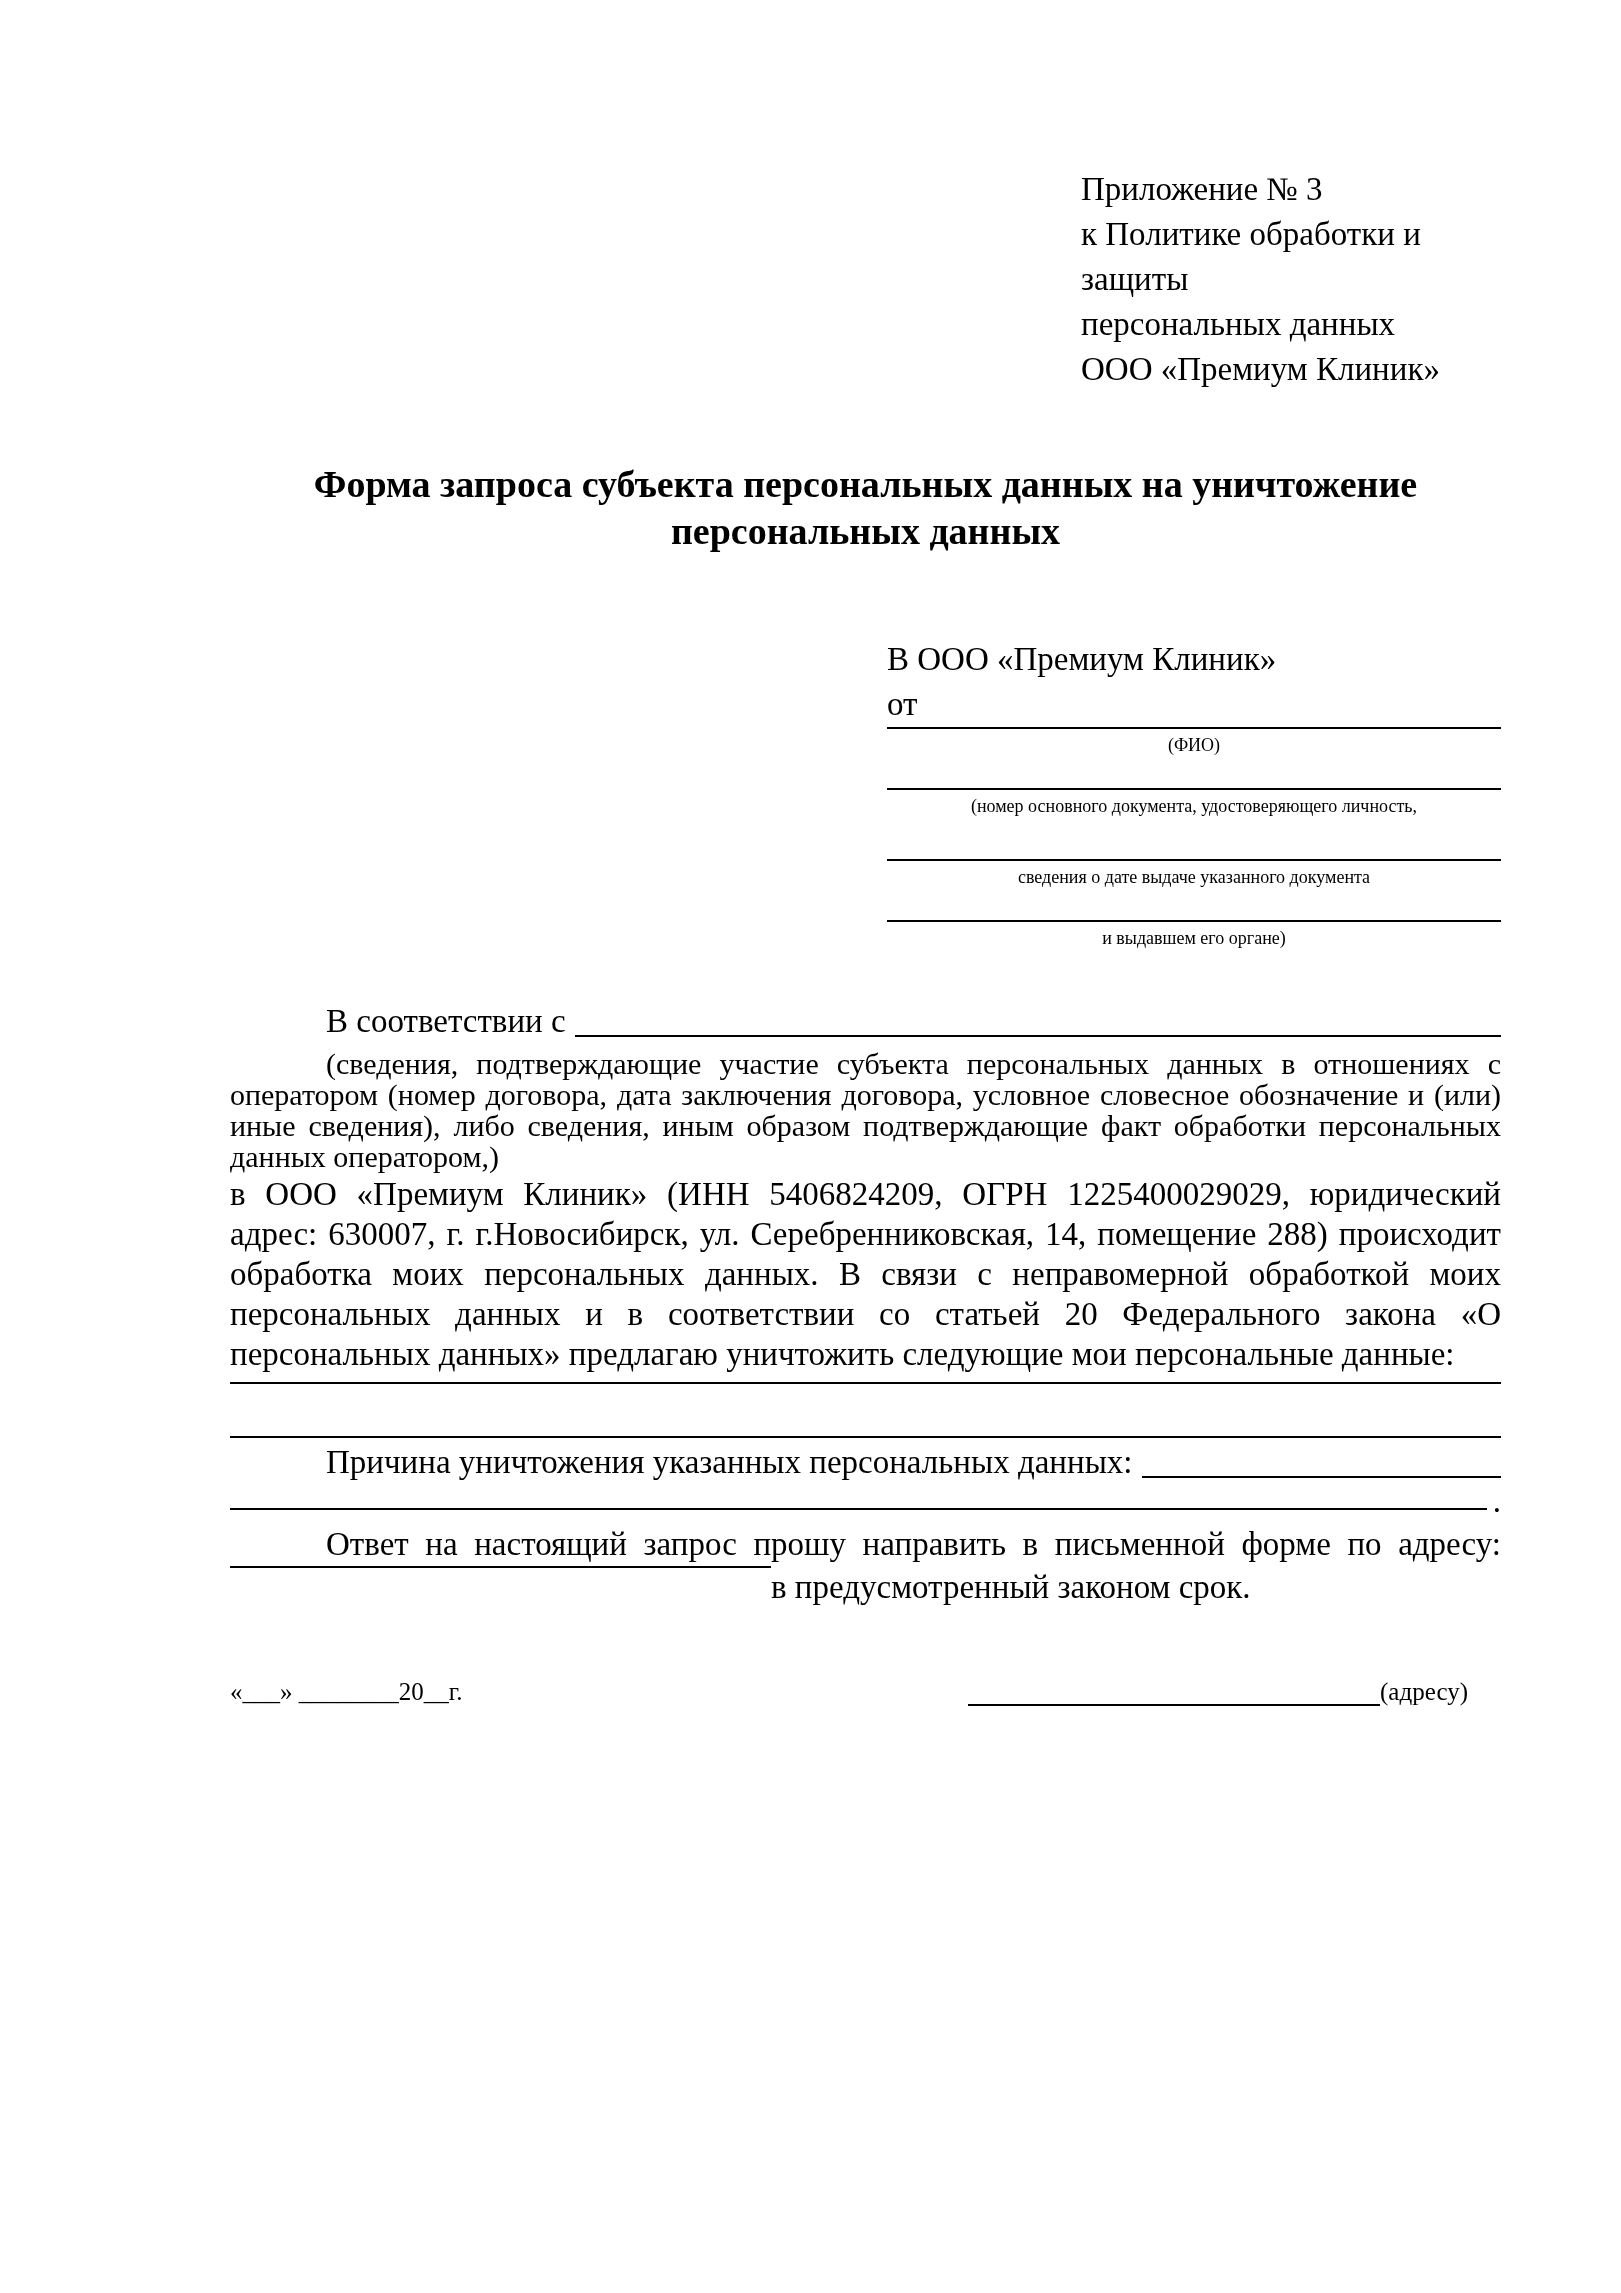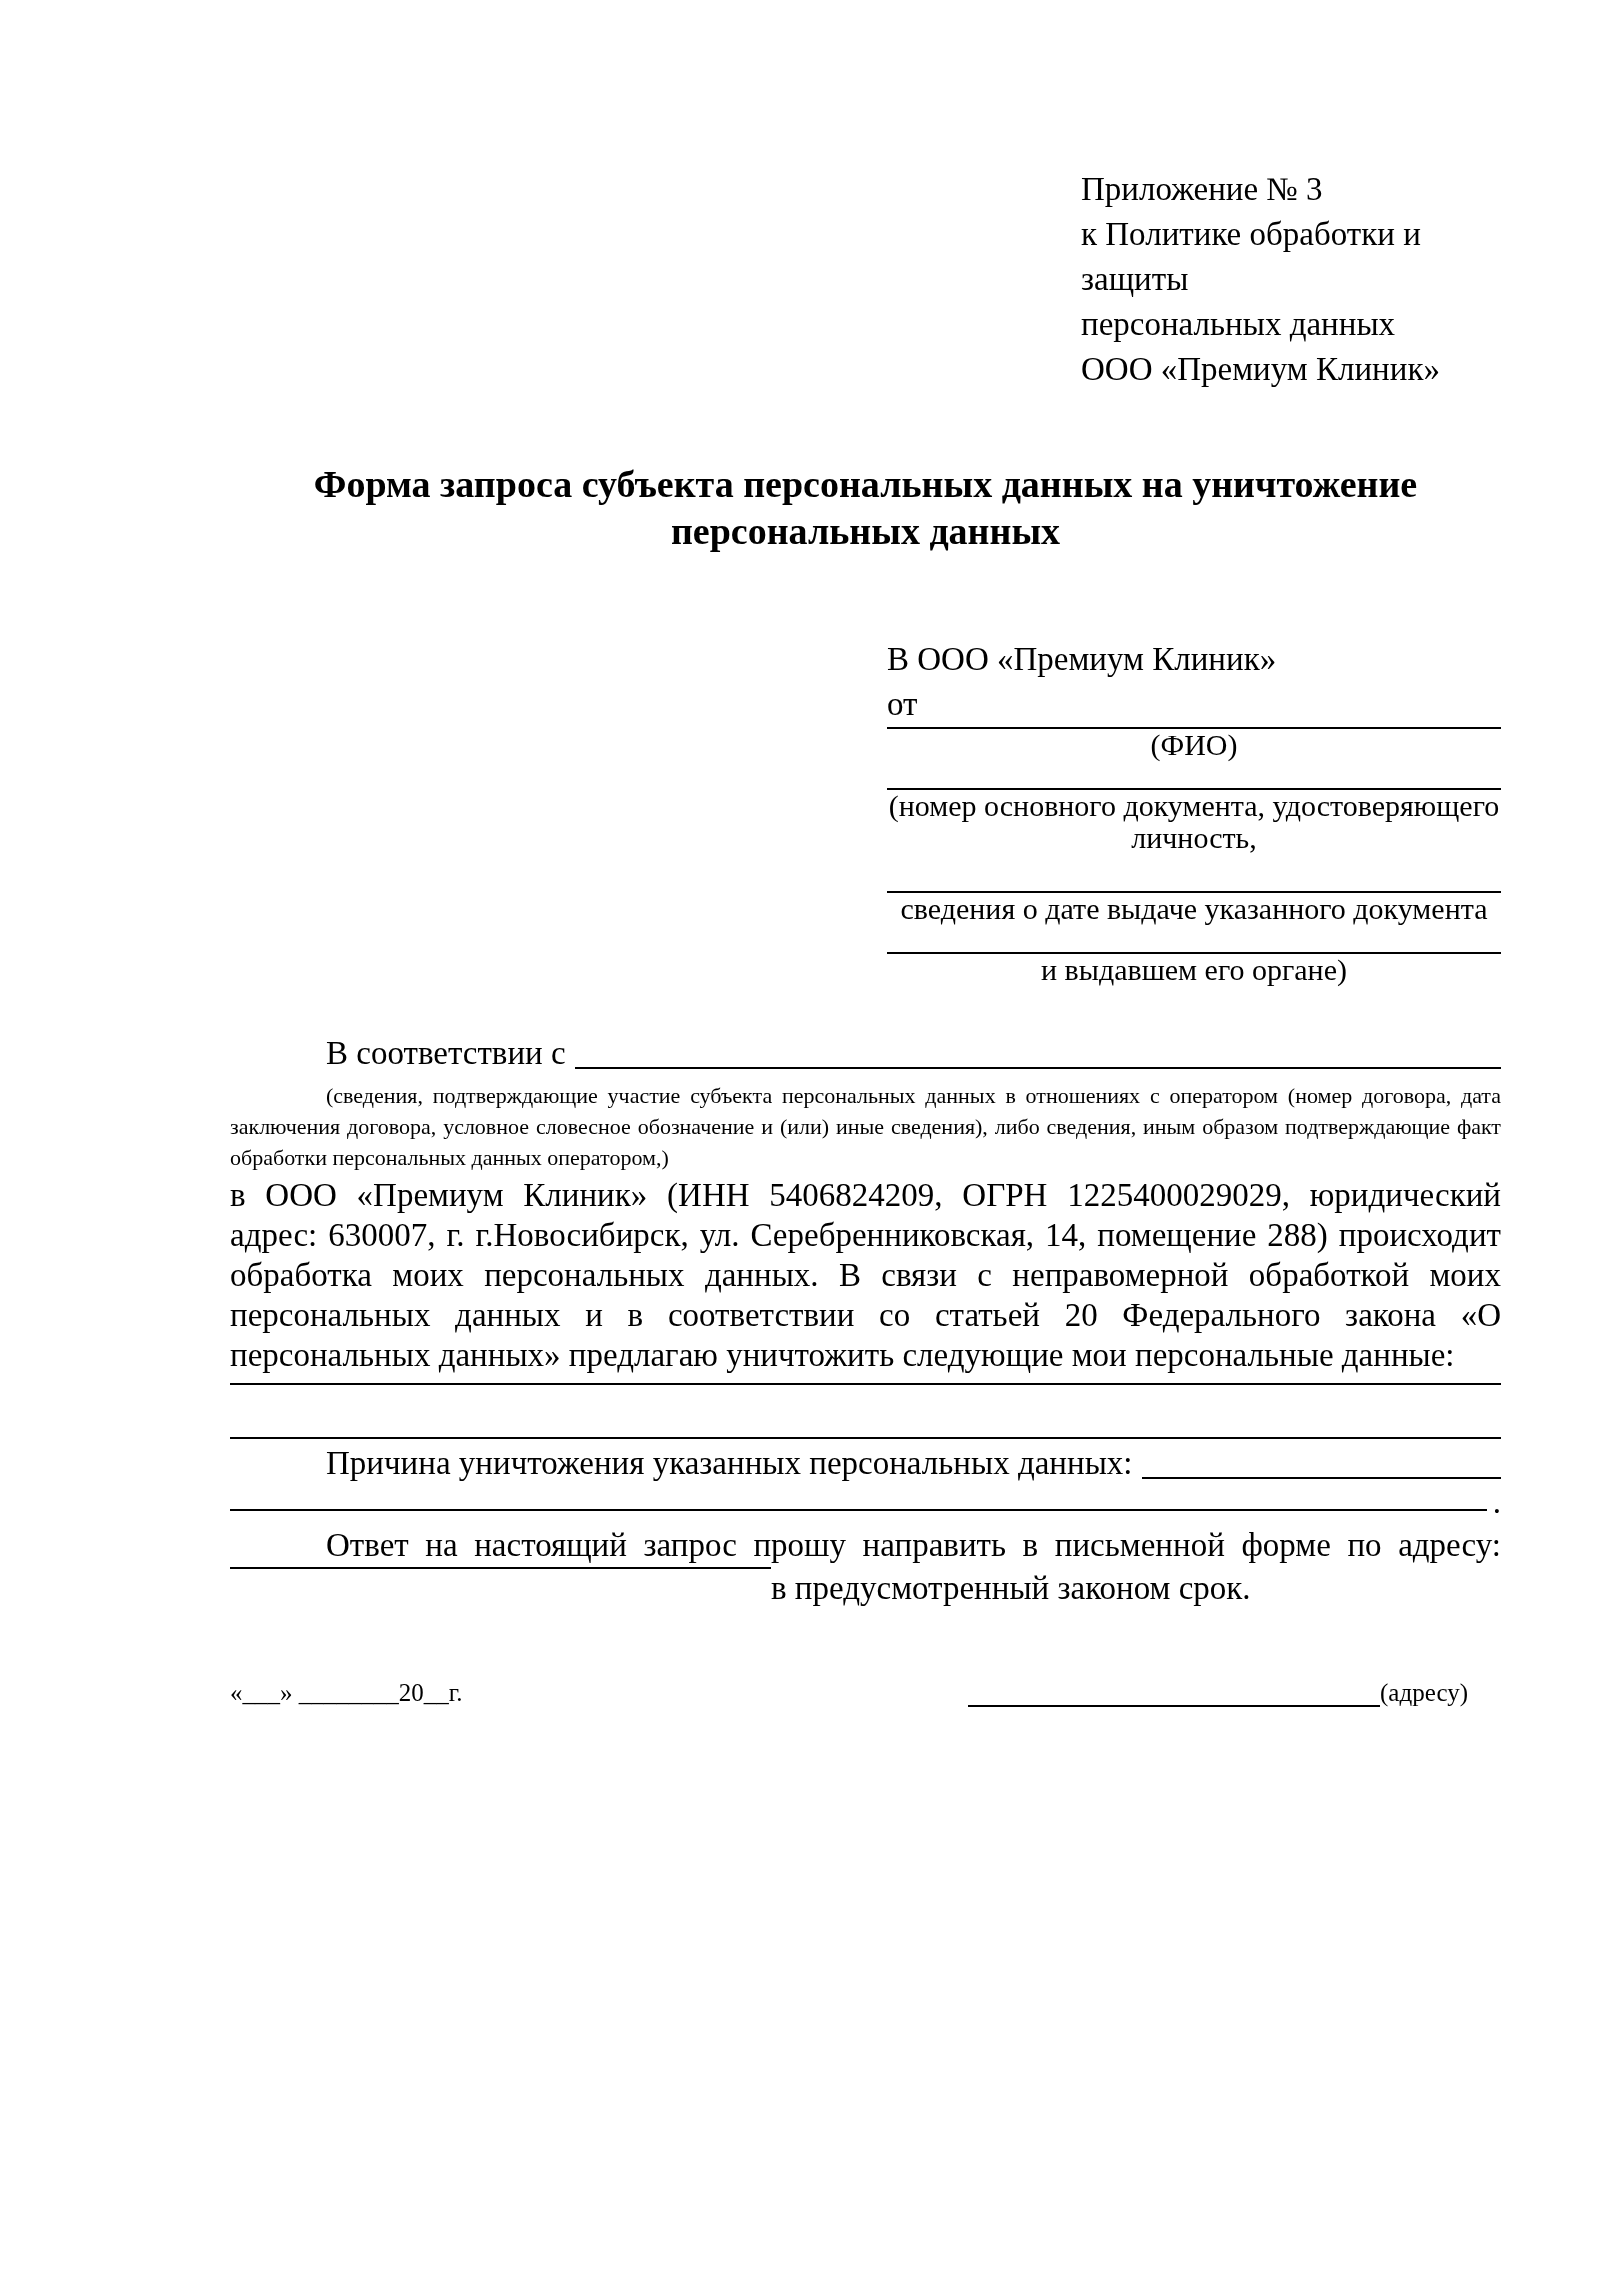--- a/index.html
+++ b/index.html
@@ -25,32 +25,32 @@
     width: 1147px;
     font-size: 38px;
     line-height: 47px;
     font-weight: bold;
     text-align: center;
   }
 
   
   .addressee { margin-top: 82px; margin-left: 657px; font-size: 33px; line-height: 45px; }
   .field-line { border-bottom: 2.9px solid #000; height: 0; }
-  .field-caption { font-size: 30px; line-height: 32px; text-align: center; }
+  .field-caption { font-size: 18px; line-height: 32px; text-align: center; }
   .gap28 { margin-top: 27.4px; }
   .gap38 { margin-top: 37px; }
   .gap27 { margin-top: 26.5px; }
 
   
   .body { margin-top: 45px; font-size: 33px; }
   .according-row { display: flex; align-items: flex-end; line-height: 45px; }
   .according-row .lbl { white-space: nowrap; padding-left: 96px; font-family: Liberation Serif, serif; }
   .fill-line { flex: 1 1 auto; border-bottom: 2.9px solid #000; margin-bottom: 6.9px; margin-left: 9.8px; }
   .note {
-    font-size: 22px; line-height: 31px;
+    font-size: 30px; line-height: 31px;
     text-align: justify; text-indent: 96px; margin-top: 3.9px;
   }
   .main-par { text-align: justify; line-height: 40px; margin-top: 2px; }
 
   .blank-first { height: 7.8px; border-bottom: 2.9px solid #000; }
   .blank-line  { height: 52px; border-bottom: 2.9px solid #000; }
 
   .reason-row { display: flex; align-items: flex-end; line-height: 45px; margin-top: 2px; }
   .reason-row .lbl { white-space: nowrap; padding-left: 96px; }
 

